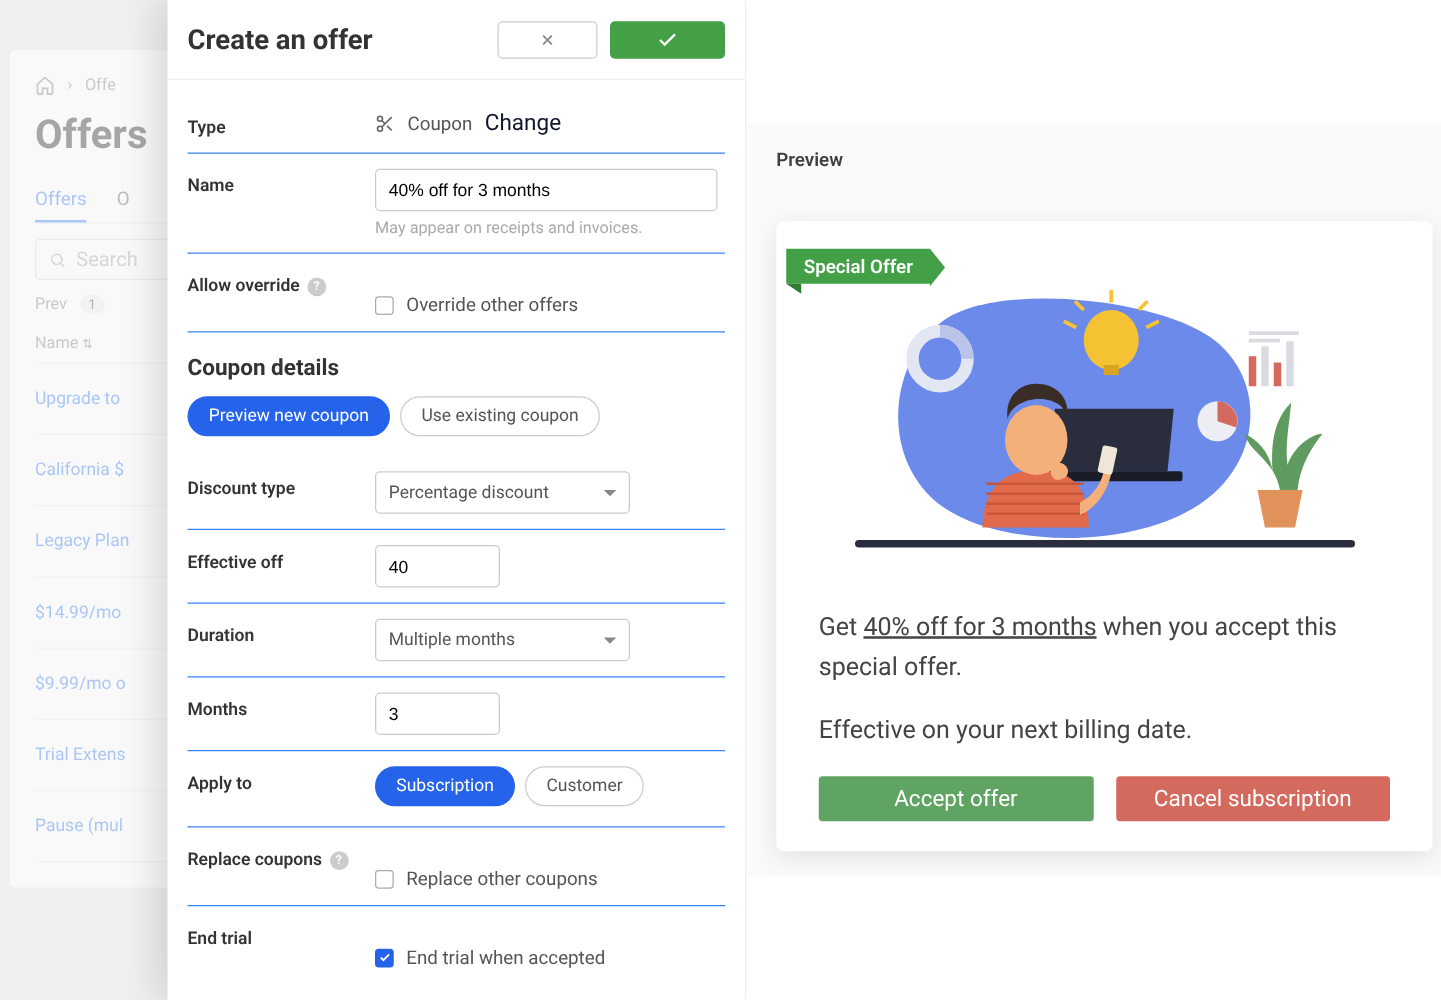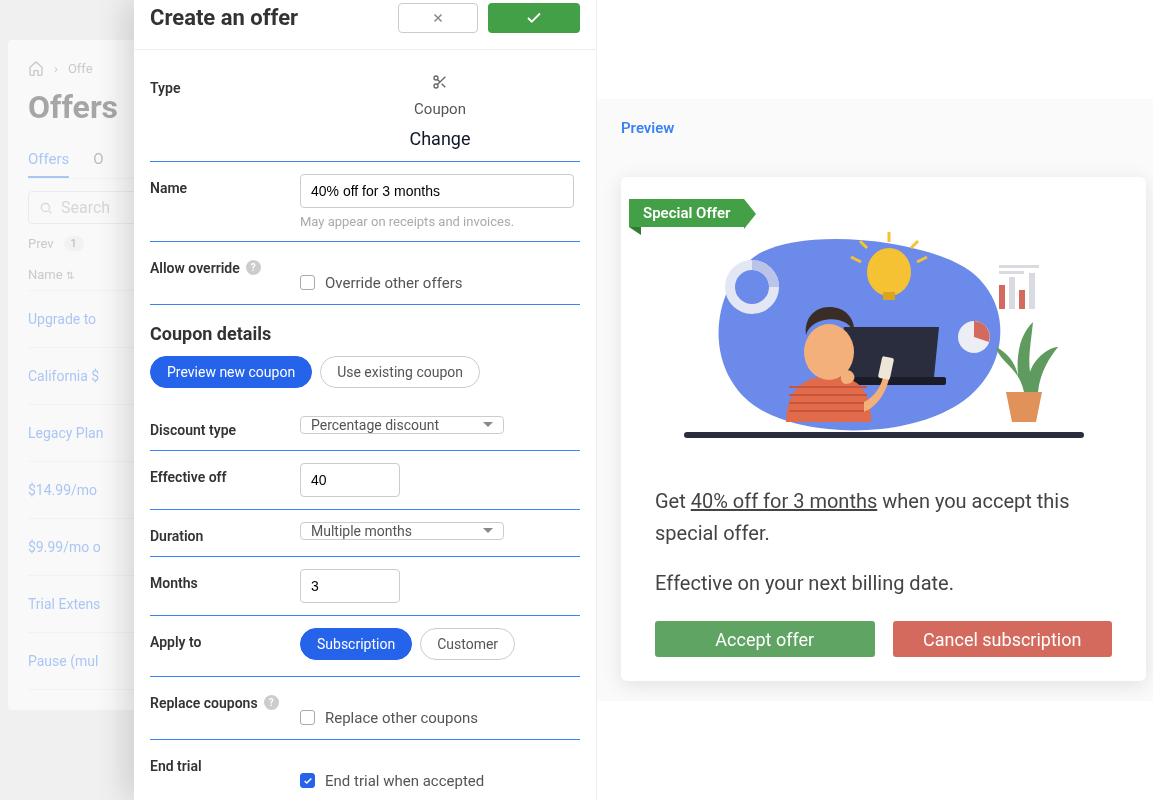--- a/index.html
+++ b/index.html
@@ -95,21 +95,21 @@
   border-bottom:1px solid #3b82f6;
 }
 .row:last-child { border-bottom:none; }
 .row-label { width:150px; font-size:14px; font-weight:600; color:#333; padding-top:6px; display:flex; align-items:center; gap:6px;}
 .row-value { flex:1; }
 .help-icon {
   width:15px; height:15px; border-radius:50%; background:#ccc;
   display:inline-flex; align-items:center; justify-content:center;
   font-size:10px; color:#fff;
 }
-.type-val { display:flex; align-items:center; gap:10px; font-size:15px; color:#555;flex-direction:column;}
+.type-val { display:flex; align-items:center; gap:10px; font-size:15px; color:#555;}
 .type-val .scissors { width:16px; height:16px; color:#666; }
 .link { color:#0f172a; cursor:pointer; font-size:18px; }
 .text-input {
   width:274px; height:34px;
   border:1px solid #ccc; border-radius:4px;
   padding:0 10px; font-size:14px;
 }
 .text-input.small { width:100px; }
 .hint { font-size:13px; color:#aaa; margin-top:6px; }
 .chk-row { display:flex; align-items:center; gap:10px; font-size:15px; color:#555; padding-top:4px;margin-top:16px;}
@@ -119,30 +119,30 @@
 }
 .chk.checked { background:#2563eb; border-color:#2563eb; color:#fff; font-size:11px; line-height:1;}
 .section-title { font-size:18px; font-weight:700; padding:18px 0 12px 0; }
 .pill-row { display:flex; gap:8px; padding-bottom:4px;}
 .pill {
   padding:7px 16px; border-radius:18px; font-size:14px; cursor:pointer;
   border:1px solid #ccc; background:#fff; color:#555;
 }
 .pill.active { background:#2563eb; border-color:#2563eb; color:#fff; }
 .select {
-  width:204px; height:18px;
+  width:204px; height:34px;
   border:1px solid #ccc; border-radius:4px;
   padding:0 10px; font-size:14px; background:#fff;
   display:flex; align-items:center; justify-content:space-between;
   color:#555; cursor:pointer;
 }
 .caret { border-left:5px solid transparent; border-right:5px solid transparent; border-top:5px solid #888;}
 
 
-.preview-label { font-size:15px; font-weight:600; color:#3b82f6; margin-bottom:40px; }
+.preview-label { font-size:15px; font-weight:600; color:#404040; margin-bottom:40px; }
 .preview-card {
   background:#fff; border-radius:6px;
   box-shadow:0 4px 20px rgba(0,0,0,0.1);
   padding:30px 34px 24px;
   position:relative;
 }
 .ribbon {
   position:absolute; top:22px; left:-12px;
   background:#43a047; color:#fff;
   font-size:15px; font-weight:600;

